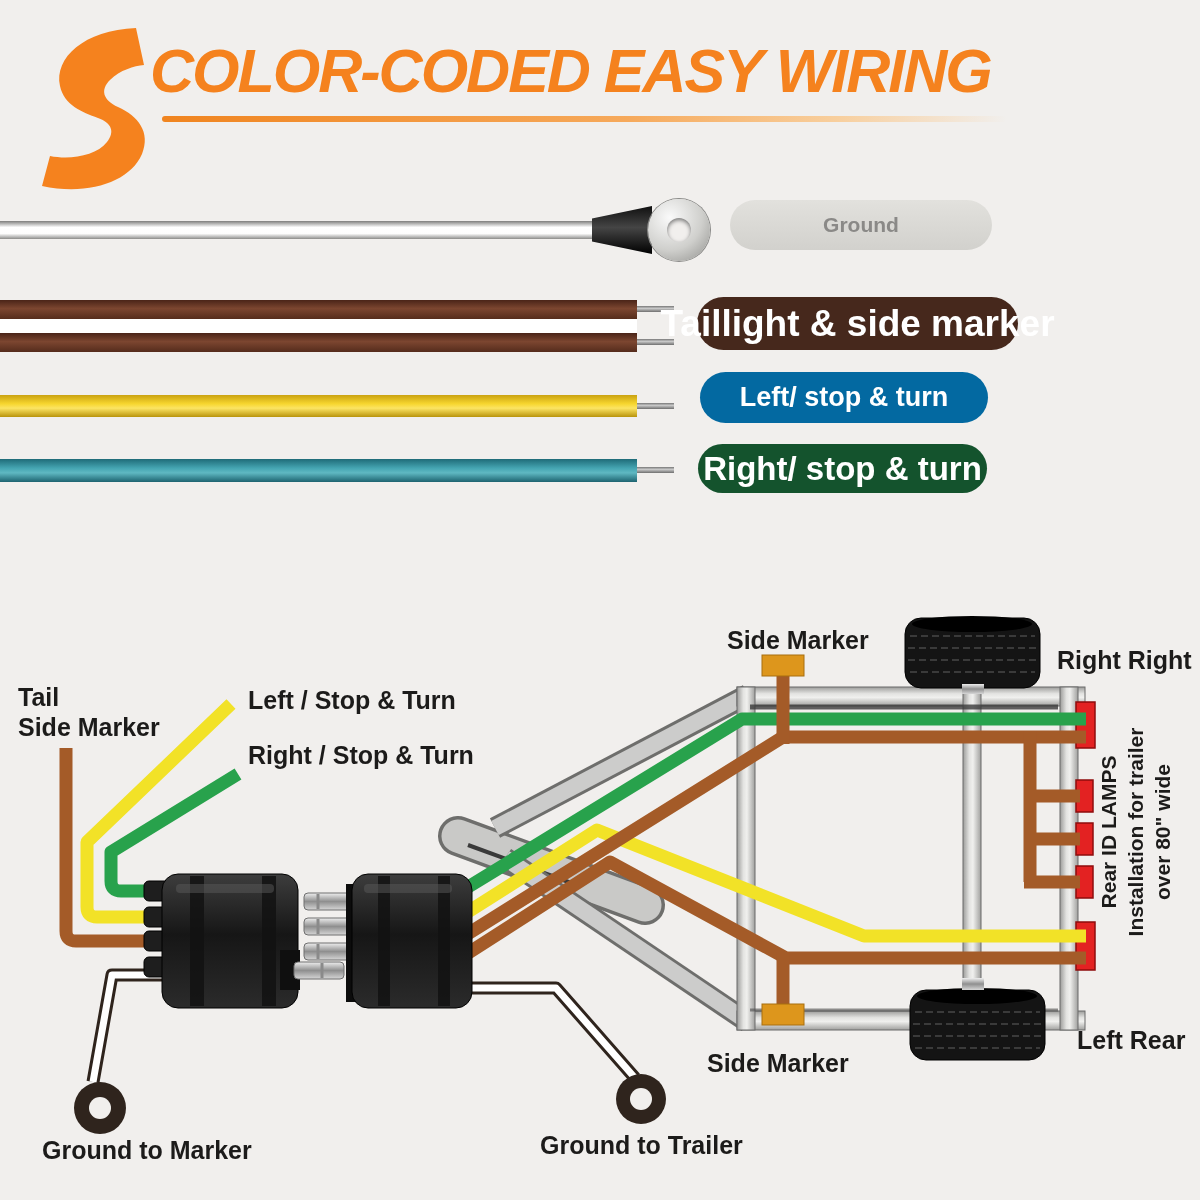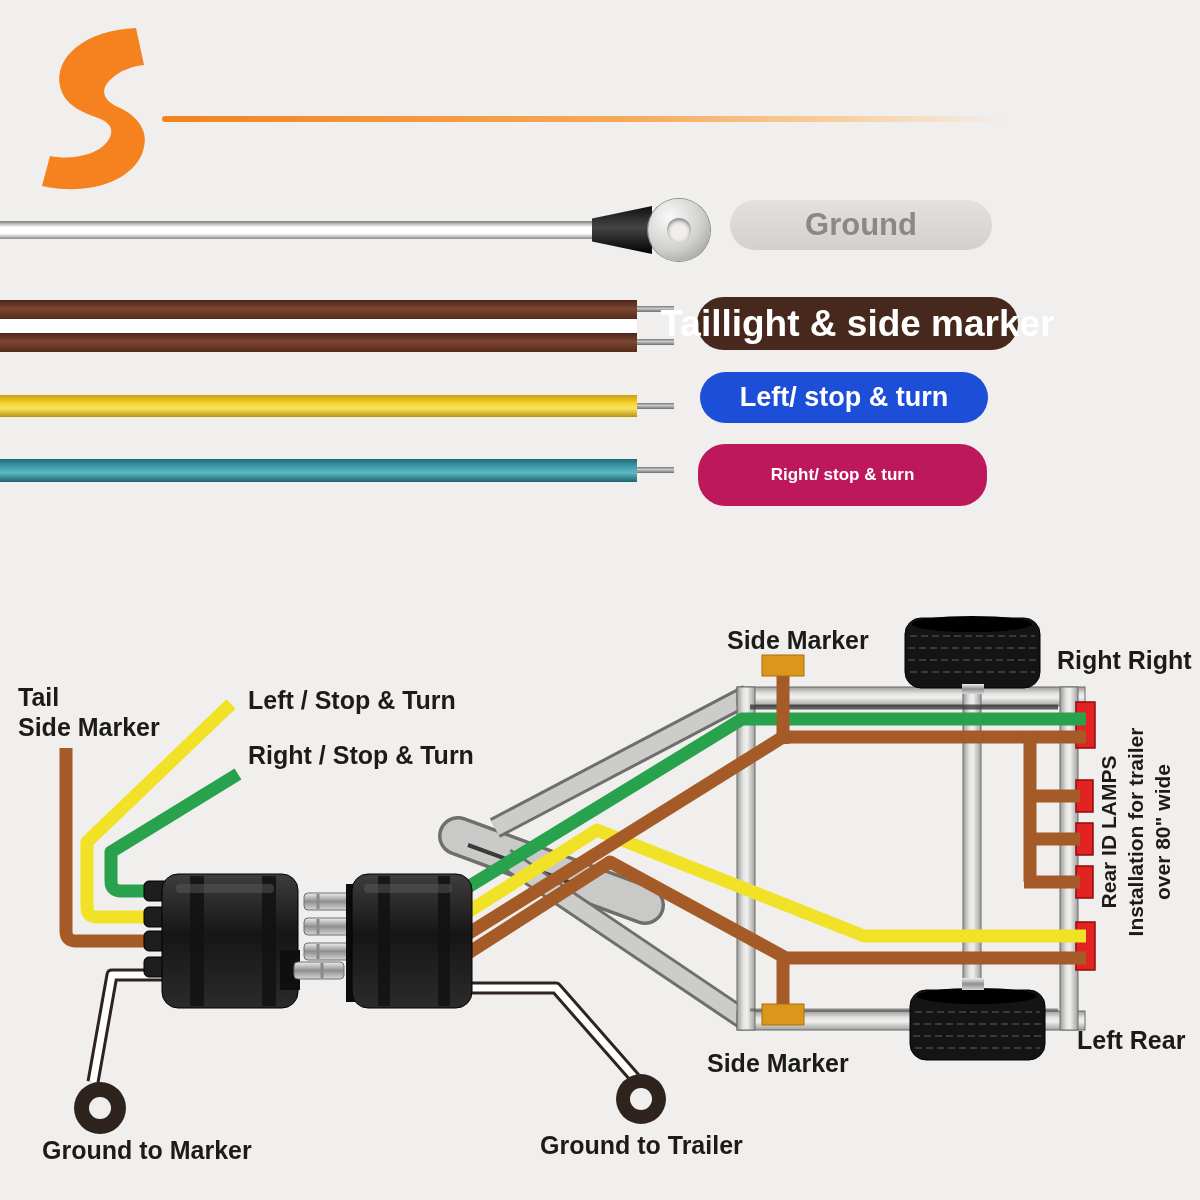--- a/index.html
+++ b/index.html
@@ -34,27 +34,27 @@
   .brown-a{top:300px;height:19px;background:linear-gradient(#4a2418,#7c4630 45%,#552c1c);}
   .brown-gap{top:319px;height:14px;background:#ffffff;}
   .brown-b{top:333px;height:19px;background:linear-gradient(#4a2418,#7c4630 45%,#552c1c);}
   .wire-yellow{top:395px;height:22px;background:linear-gradient(#caa211,#f7d62f 40%,#fce463 60%,#b9940c);}
   .wire-teal{top:459px;height:23px;background:linear-gradient(#1f6b78,#45a5b2 40%,#5fb8c2 60%,#1d6370);}
   .tip{left:637px;width:37px;height:6px;background:linear-gradient(#777,#c9c9c9 40%,#6f6f6f);}
   
   .pill{display:flex;align-items:center;justify-content:center;
     font-weight:bold;color:#fff;white-space:nowrap;z-index:2;}
   #pill-ground{left:730px;top:200px;width:262px;height:50px;border-radius:25px;
-    background:linear-gradient(#e2e1dd,#d2d1cd);color:#8a8987;font-size:31px;}
+    background:linear-gradient(#e2e1dd,#d2d1cd);color:#8a8987;font-size:21px;}
   #pill-taillight{left:697px;top:297px;width:321px;height:53px;border-radius:27px;
     background:#46281c;font-size:37px;}
   #pill-left{left:700px;top:372px;width:288px;height:51px;border-radius:26px;
-    background:#1d4ed8;font-size:27px;}
-  #pill-right{left:698px;top:444px;width:289px;height:62px;border-radius:27px;
-    background:#be185d;font-size:17px;}
+    background:#0369a1;font-size:27px;}
+  #pill-right{left:698px;top:444px;width:289px;height:49px;border-radius:27px;
+    background:#14532d;font-size:33px;}
   
   .lbl{position:absolute;font-weight:bold;color:#1c1b1a;font-size:25px;
     white-space:nowrap;z-index:4;}
   #lbl-side-marker-top{left:727px;top:626px;}
   #lbl-right-rear{left:1057px;top:646px;}
   #lbl-tail-1{left:18px;top:683px;}
   #lbl-tail-2{left:18px;top:713px;}
   #lbl-left-stop{left:248px;top:686px;}
   #lbl-right-stop{left:248px;top:741px;}
   #lbl-side-marker-bottom{left:707px;top:1049px;}
@@ -70,20 +70,21 @@
 <body>
 
 <div>
 
   <div class="abs" style="left:0;top:0;width:1200px;height:200px;">
     <svg class="abs" style="left:18px;top:8px;z-index:3;" width="150" height="190" viewBox="0 0 150 190">
       <path fill="#f5821e" d="M118,20 C66,22 36,50 42,78 C46,97 64,104 80,110 C94,115 97,124 89,134
            C78,148 52,152 32,148 L24,178 C70,188 112,174 124,146 C133,124 120,108 100,99
            C85,92 82,82 92,72 C102,62 116,58 126,57 Z"></path>
     </svg>
+    <div class="abs" id="page-title">COLOR-CODED EASY WIRING</div>
     <div class="abs" id="title-underline"></div>
   </div>
 
   <div>
 
     <div class="abs wire-white"></div>
     <div class="abs sleeve"></div>
     <div class="abs ring">
       <div class="ring-hole"></div>
     </div>

